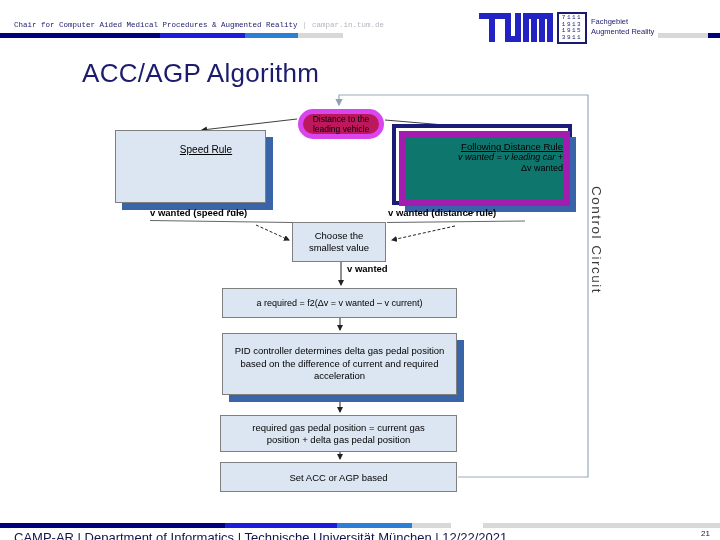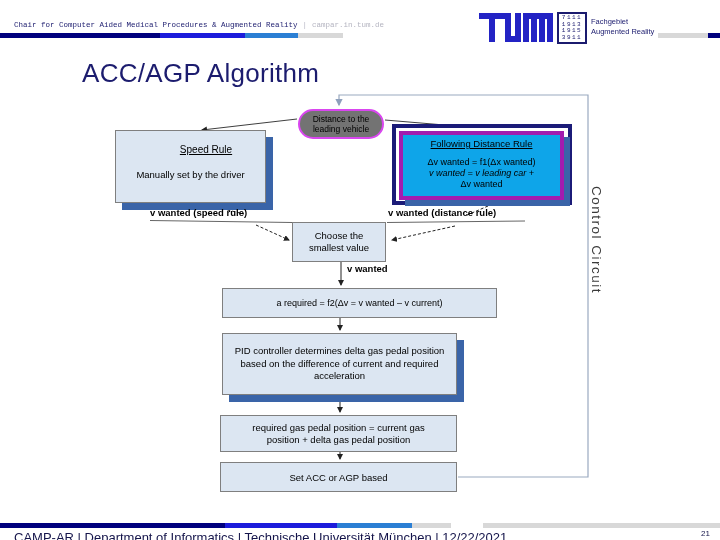--- a/index.html
+++ b/index.html
@@ -23,38 +23,38 @@
   
   .page-title{left:62px;top:58px;font-size:26px;color:#1c1c6e;letter-spacing:0.3px;margin-left:20px;}
 
   
   .fbox{position:absolute;background:#dce6f2;border:1px solid #7f7f7f;color:#000;
         text-align:center;box-sizing:border-box;}
   .bshadow{box-shadow:7px 7px 0 #3a64a8;}
   .flex-c{display:flex;flex-direction:column;align-items:center;justify-content:center;}
 
   .stadium{left:298px;top:109px;width:86px;height:30px;border-radius:15px;
-           background:#737373;border:2px solid #d946ef;font-size:8.5px;line-height:10.5px;}
+           background:#be185d;border:5px solid #d946ef;font-size:8.5px;line-height:10.5px;}
   .speed-box{left:115px;top:130px;width:151px;height:73px;}
   .speed-title{margin-top:13px;font-size:10px;text-decoration:underline;padding-left:31px;}
   .speed-body{margin-top:14px;font-size:9.5px;}
 
   .fdr-outer{left:392px;top:124px;width:180px;height:81px;border:4px solid #1b1b78;
              background:#ffffff;box-sizing:border-box;}
   .fdr-inner{position:absolute;left:3px;top:3px;width:157px;height:61px;
-             background:#0ea5e9;border:4px solid #a21caf;box-shadow:6px 6px 0 #3a64a8;
-             text-align:center;}
+             background:#0f766e;border:7px solid #a21caf;box-shadow:6px 6px 0 #3a64a8;
+             text-align:right;}
   .fdr-title{margin-top:3px;font-size:9.5px;text-decoration:underline;}
   .fdr-line{font-size:9px;line-height:11px;}
   .fdr-line.it{font-style:italic;}
   .fdr-l1{margin-top:8px;}
 
   .lbl{position:absolute;font-size:9.5px;font-weight:bold;color:#000;white-space:nowrap;}
   .choose-box{left:292px;top:222px;width:94px;height:40px;font-size:9.5px;line-height:12px;}
-  .areq-box{left:222px;top:288px;width:275px;height:30px;font-size:9px;}
+  .areq-box{left:222px;top:288px;width:235px;height:30px;font-size:9px;}
   .pid-box{left:222px;top:333px;width:235px;height:62px;font-size:9.5px;line-height:12.5px;
            padding:0 8px;}
   .reqgas-box{left:220px;top:415px;width:237px;height:37px;font-size:9.5px;line-height:12px;
               padding:0 24px;}
   .set-box{left:220px;top:462px;width:237px;height:30px;font-size:9.5px;}
 
   .control-circuit{left:589px;top:186px;writing-mode:vertical-rl;font-size:13.5px;
                    color:#3a3a3a;letter-spacing:1.5px;white-space:nowrap;}
 
   
@@ -140,27 +140,25 @@
     <line x1="340" y1="452" x2="340" y2="459" stroke="#222" stroke-width="1" marker-end="url(#arrB)"></line>
   </svg>
 
   <div class="fbox stadium flex-c">
     <div>Distance to the</div>
     <div>leading vehicle</div>
   </div>
 
   <div class="fbox speed-box bshadow">
     <div class="speed-title">Speed Rule</div>
-    <div class="speed-body">Manually set by the driver</div>
   </div>
 
   <div class="abs fdr-outer">
     <div class="fdr-inner">
       <div class="fdr-title">Following Distance Rule</div>
-      <div class="fdr-line fdr-l1">Δv wanted = f1(Δx wanted)</div>
       <div class="fdr-line it">v wanted = v leading car +</div>
       <div class="fdr-line">Δv wanted</div>
     </div>
   </div>
 
   <div class="lbl" style="left:150px;top:207px;">v wanted (speed rule)</div>
   <div class="lbl" style="left:388px;top:207px;">v wanted (distance rule)</div>
 
   <div class="fbox choose-box flex-c">
     <div>Choose the</div>

